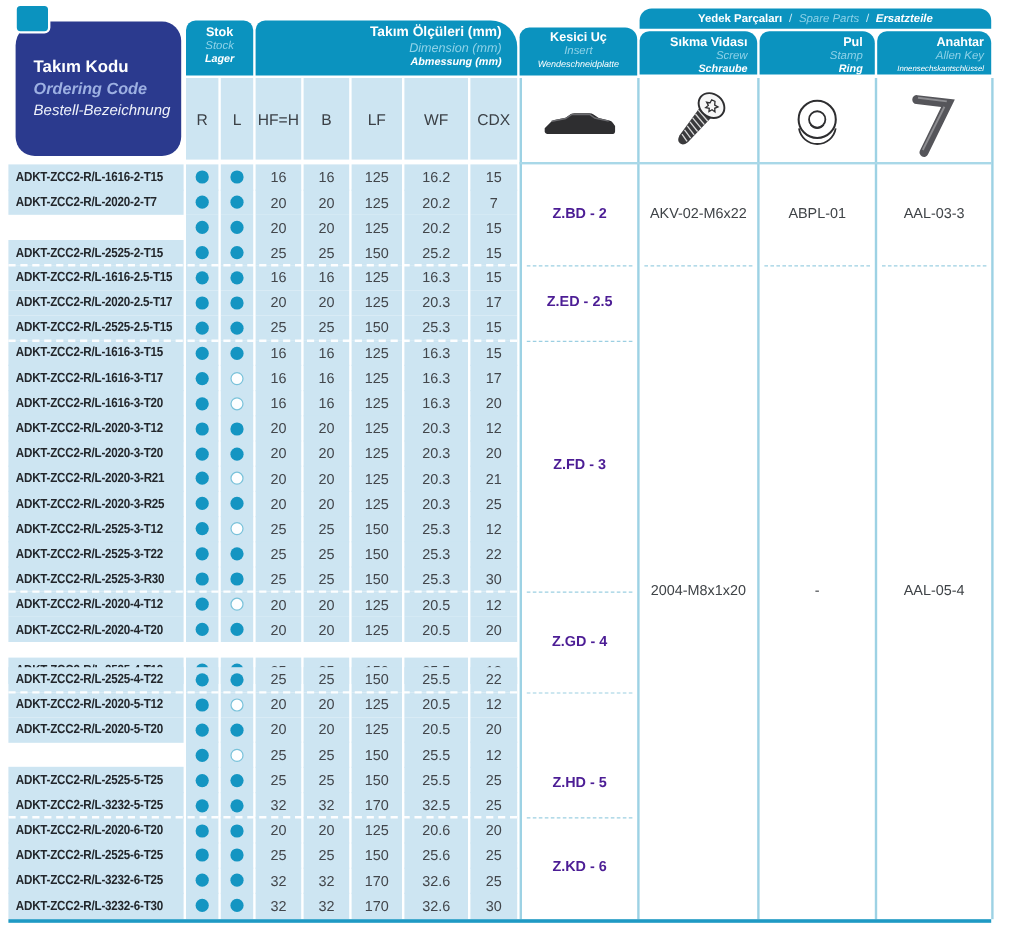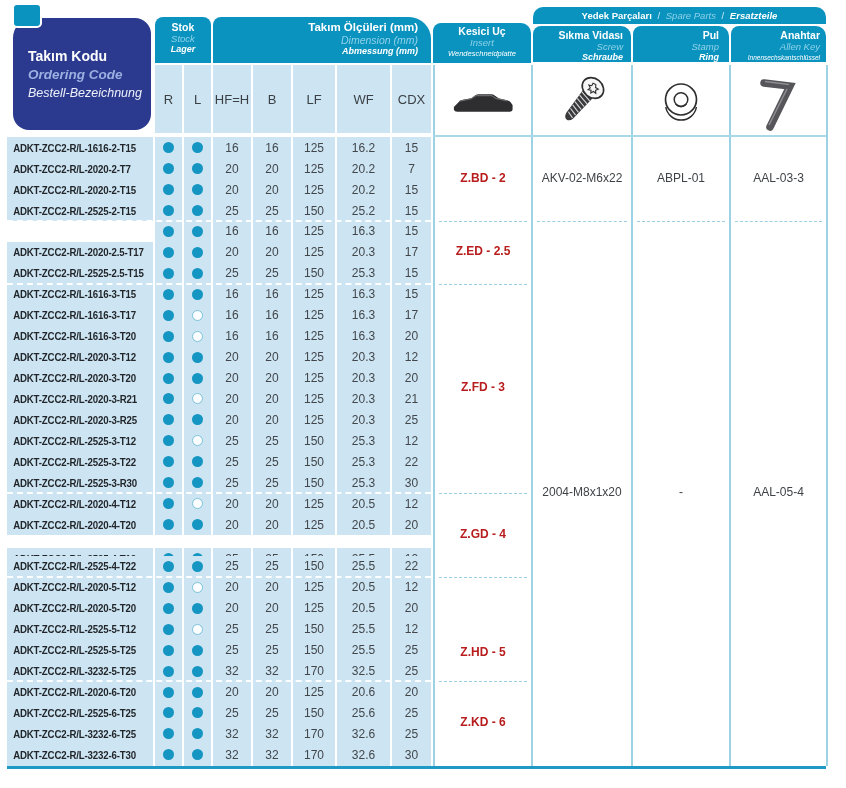--- a/index.html
+++ b/index.html
@@ -65,21 +65,21 @@
   .dash-blue{position:absolute;left:7px;width:424px;height:0;border-top:2px dashed rgba(255,255,255,0.95);z-index:5;}
   
   .ov{position:absolute;top:65px;height:701px;background:#fff;border-left:2px solid #9dd2e4;box-sizing:border-box;}
   .ov-insert{left:433px;width:98px;}
   .ov-screw{left:531px;width:100px;}
   .ov-pul{left:631px;width:98px;}
   .ov-key{left:729px;width:99px;border-right:2px solid #9dd2e4;}
   .icon-wrap{position:absolute;left:0;width:100%;display:flex;justify-content:center;}
   .icon-sep{position:absolute;left:433px;top:135px;width:393px;height:0;border-top:2px solid #a9d8e8;z-index:2;}
   .group-label{position:absolute;left:0;width:100%;text-align:center;font-size:12px;font-weight:bold;
-               color:#b91c1c;z-index:3;}
+               color:#4c1d95;z-index:3;}
   .spare-label{position:absolute;left:0;width:100%;text-align:center;font-size:12px;color:#3f4347;z-index:3;}
   .dash-teal{position:absolute;left:4px;right:4px;height:0;border-top:1.5px dashed #9ccfe2;z-index:2;}
   .bottom-line{position:absolute;left:7px;top:766px;width:819px;height:2.5px;background:#1f9ac4;z-index:6;}
 </style>
 </head>
 <body>
 
 <div class="page">
 
   <div class="corner-chip"></div>
@@ -237,23 +237,20 @@
         <div class="cell col-l">
           <div class="dot filled"></div>
         </div>
         <div class="cell num col-hf">20</div>
         <div class="cell num col-b">20</div>
         <div class="cell num col-lf">125</div>
         <div class="cell num col-wf">20.2</div>
         <div class="cell num col-cdx">7</div>
       </div>
       <div class="row" style="top: 41.8667px;">
-        <div class="cell code col-code">
-          <span class="code-text">ADKT-ZCC2-R/L-2020-2-T15</span>
-        </div>
         <div class="cell col-r">
           <div class="dot filled"></div>
         </div>
         <div class="cell col-l">
           <div class="dot filled"></div>
         </div>
         <div class="cell num col-hf">20</div>
         <div class="cell num col-b">20</div>
         <div class="cell num col-lf">125</div>
         <div class="cell num col-wf">20.2</div>
@@ -269,20 +266,23 @@
         <div class="cell col-l">
           <div class="dot filled"></div>
         </div>
         <div class="cell num col-hf">25</div>
         <div class="cell num col-b">25</div>
         <div class="cell num col-lf">150</div>
         <div class="cell num col-wf">25.2</div>
         <div class="cell num col-cdx">15</div>
       </div>
       <div class="row" style="top: 83.7333px;">
+        <div class="cell code col-code">
+          <span class="code-text">ADKT-ZCC2-R/L-1616-2.5-T15</span>
+        </div>
         <div class="cell col-r">
           <div class="dot filled"></div>
         </div>
         <div class="cell col-l">
           <div class="dot filled"></div>
         </div>
         <div class="cell num col-hf">16</div>
         <div class="cell num col-b">16</div>
         <div class="cell num col-lf">125</div>
         <div class="cell num col-wf">16.3</div>
@@ -570,23 +570,20 @@
         <div class="cell col-l">
           <div class="dot filled"></div>
         </div>
         <div class="cell num col-hf">20</div>
         <div class="cell num col-b">20</div>
         <div class="cell num col-lf">125</div>
         <div class="cell num col-wf">20.5</div>
         <div class="cell num col-cdx">20</div>
       </div>
       <div class="row" style="top: 481.467px;">
-        <div class="cell code col-code">
-          <span class="code-text">ADKT-ZCC2-R/L-2525-5-T12</span>
-        </div>
         <div class="cell col-r">
           <div class="dot filled"></div>
         </div>
         <div class="cell col-l">
           <div class="dot open"></div>
         </div>
         <div class="cell num col-hf">25</div>
         <div class="cell num col-b">25</div>
         <div class="cell num col-lf">150</div>
         <div class="cell num col-wf">25.5</div>

